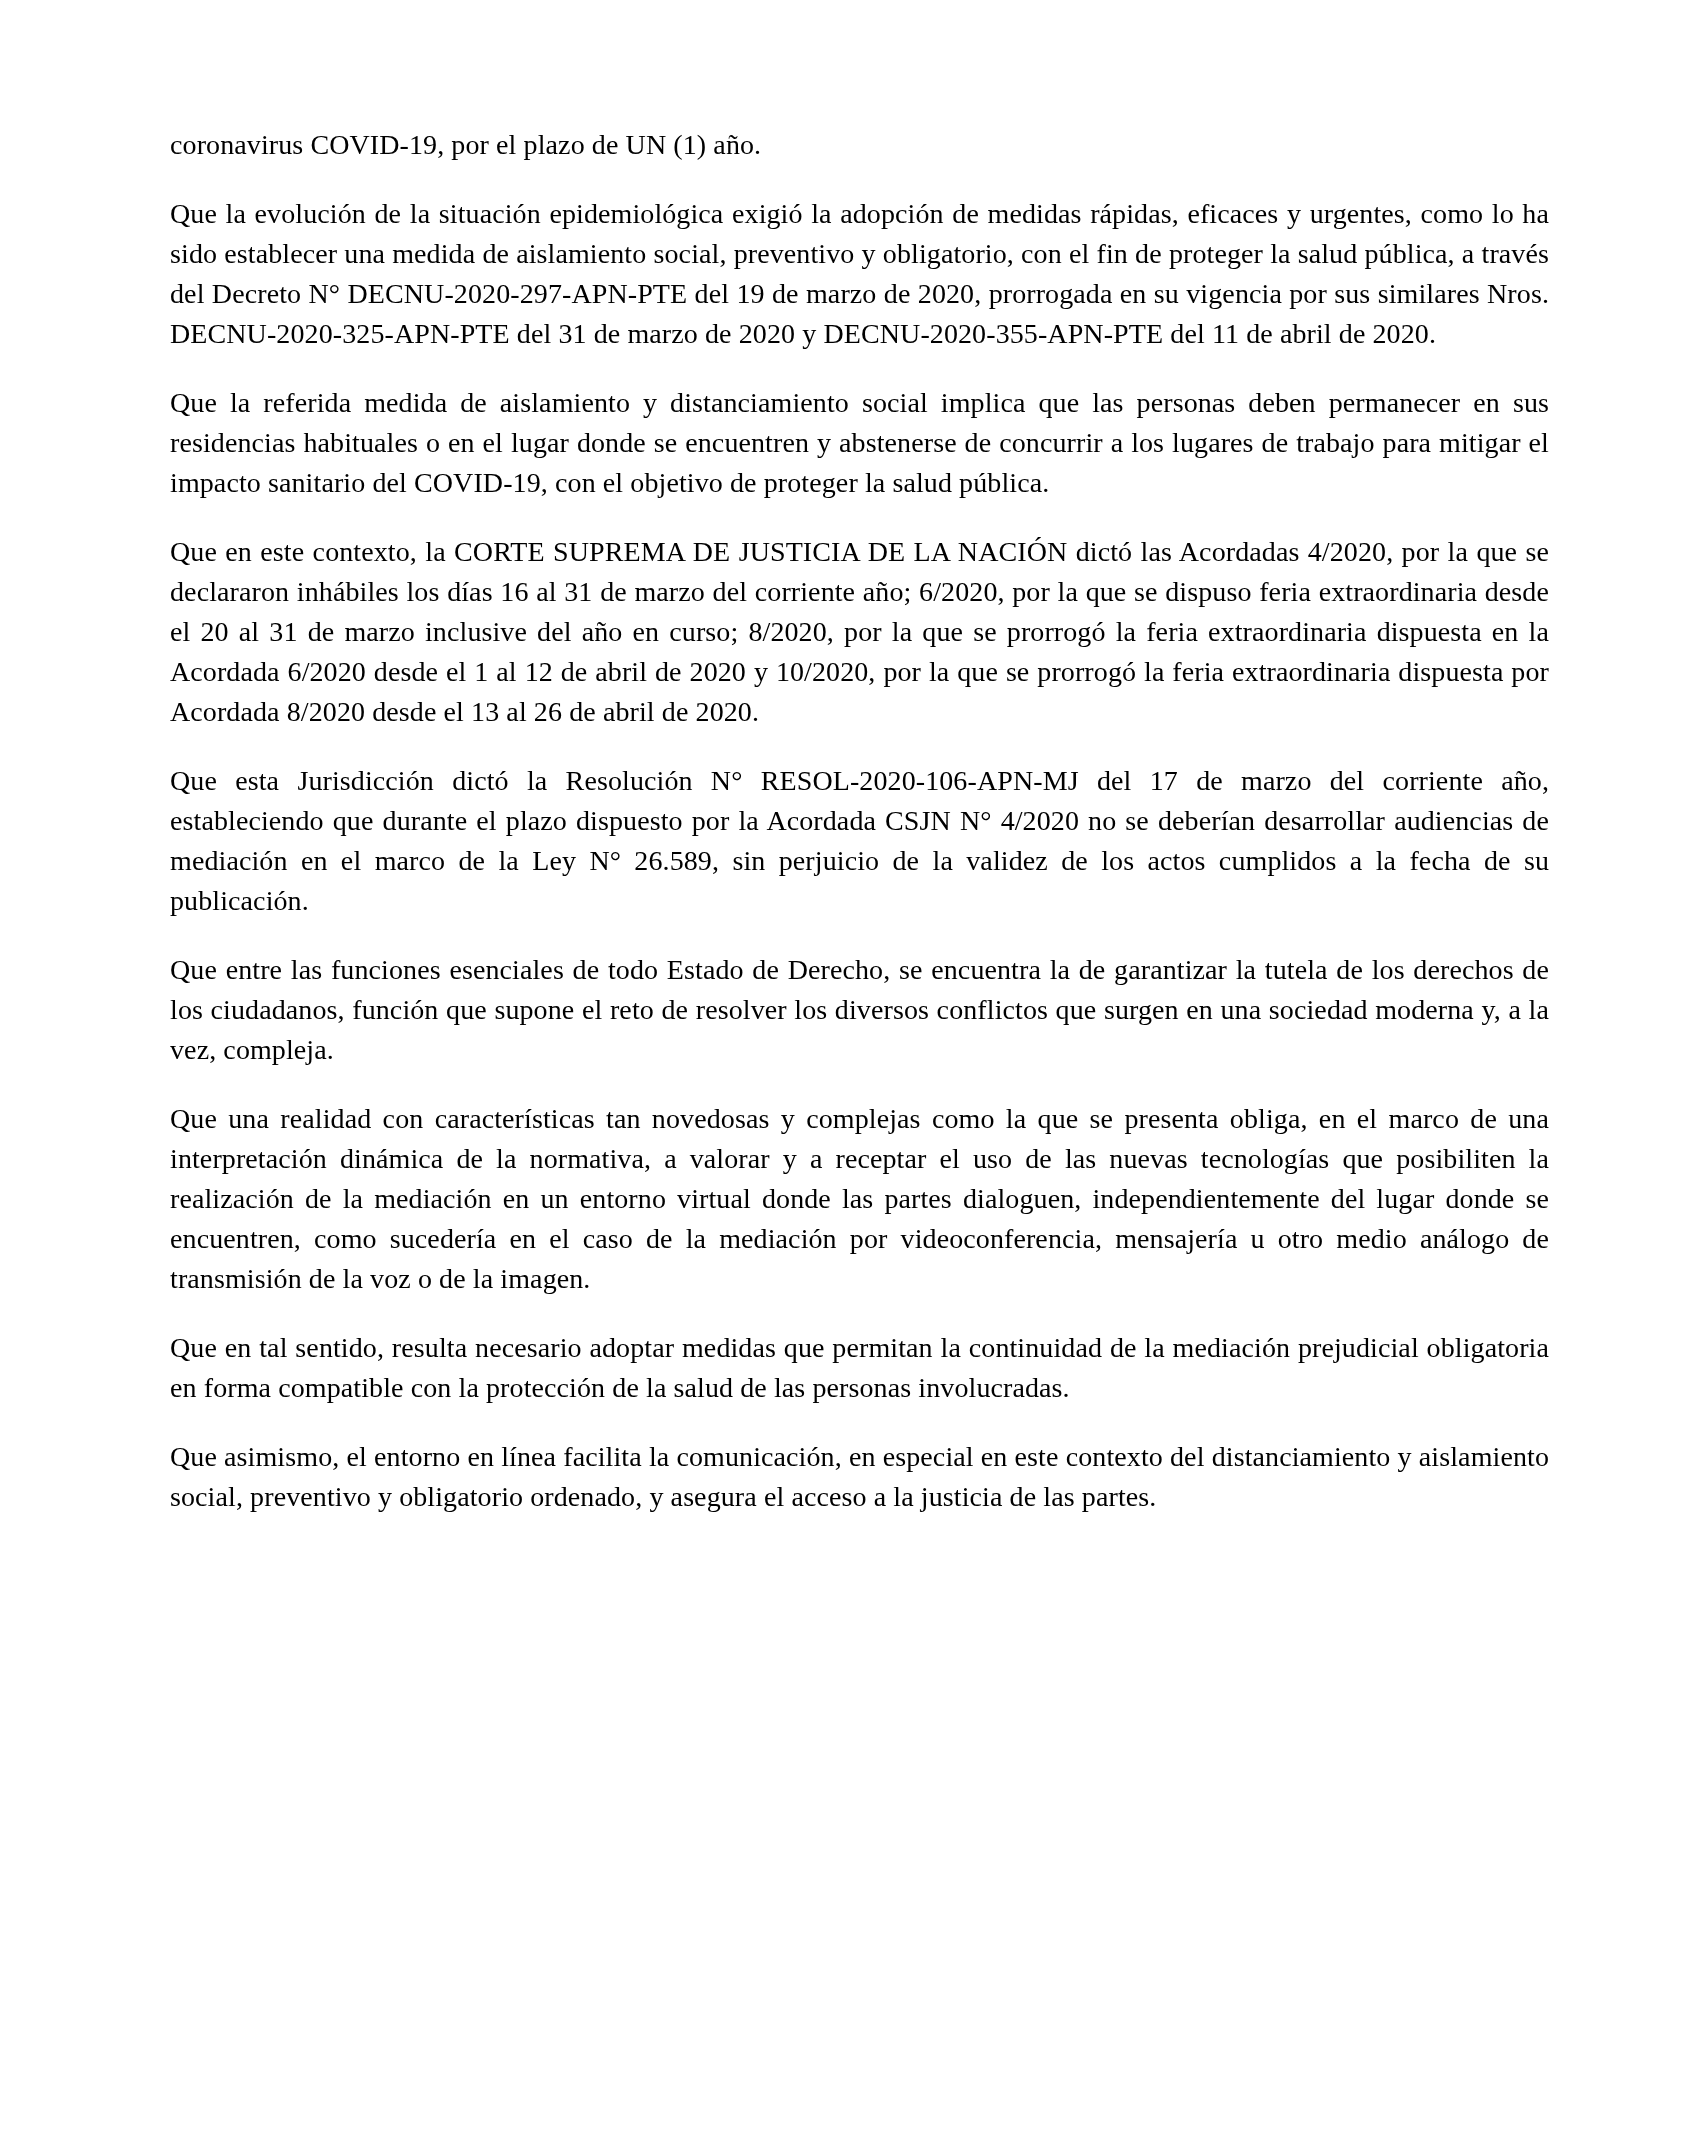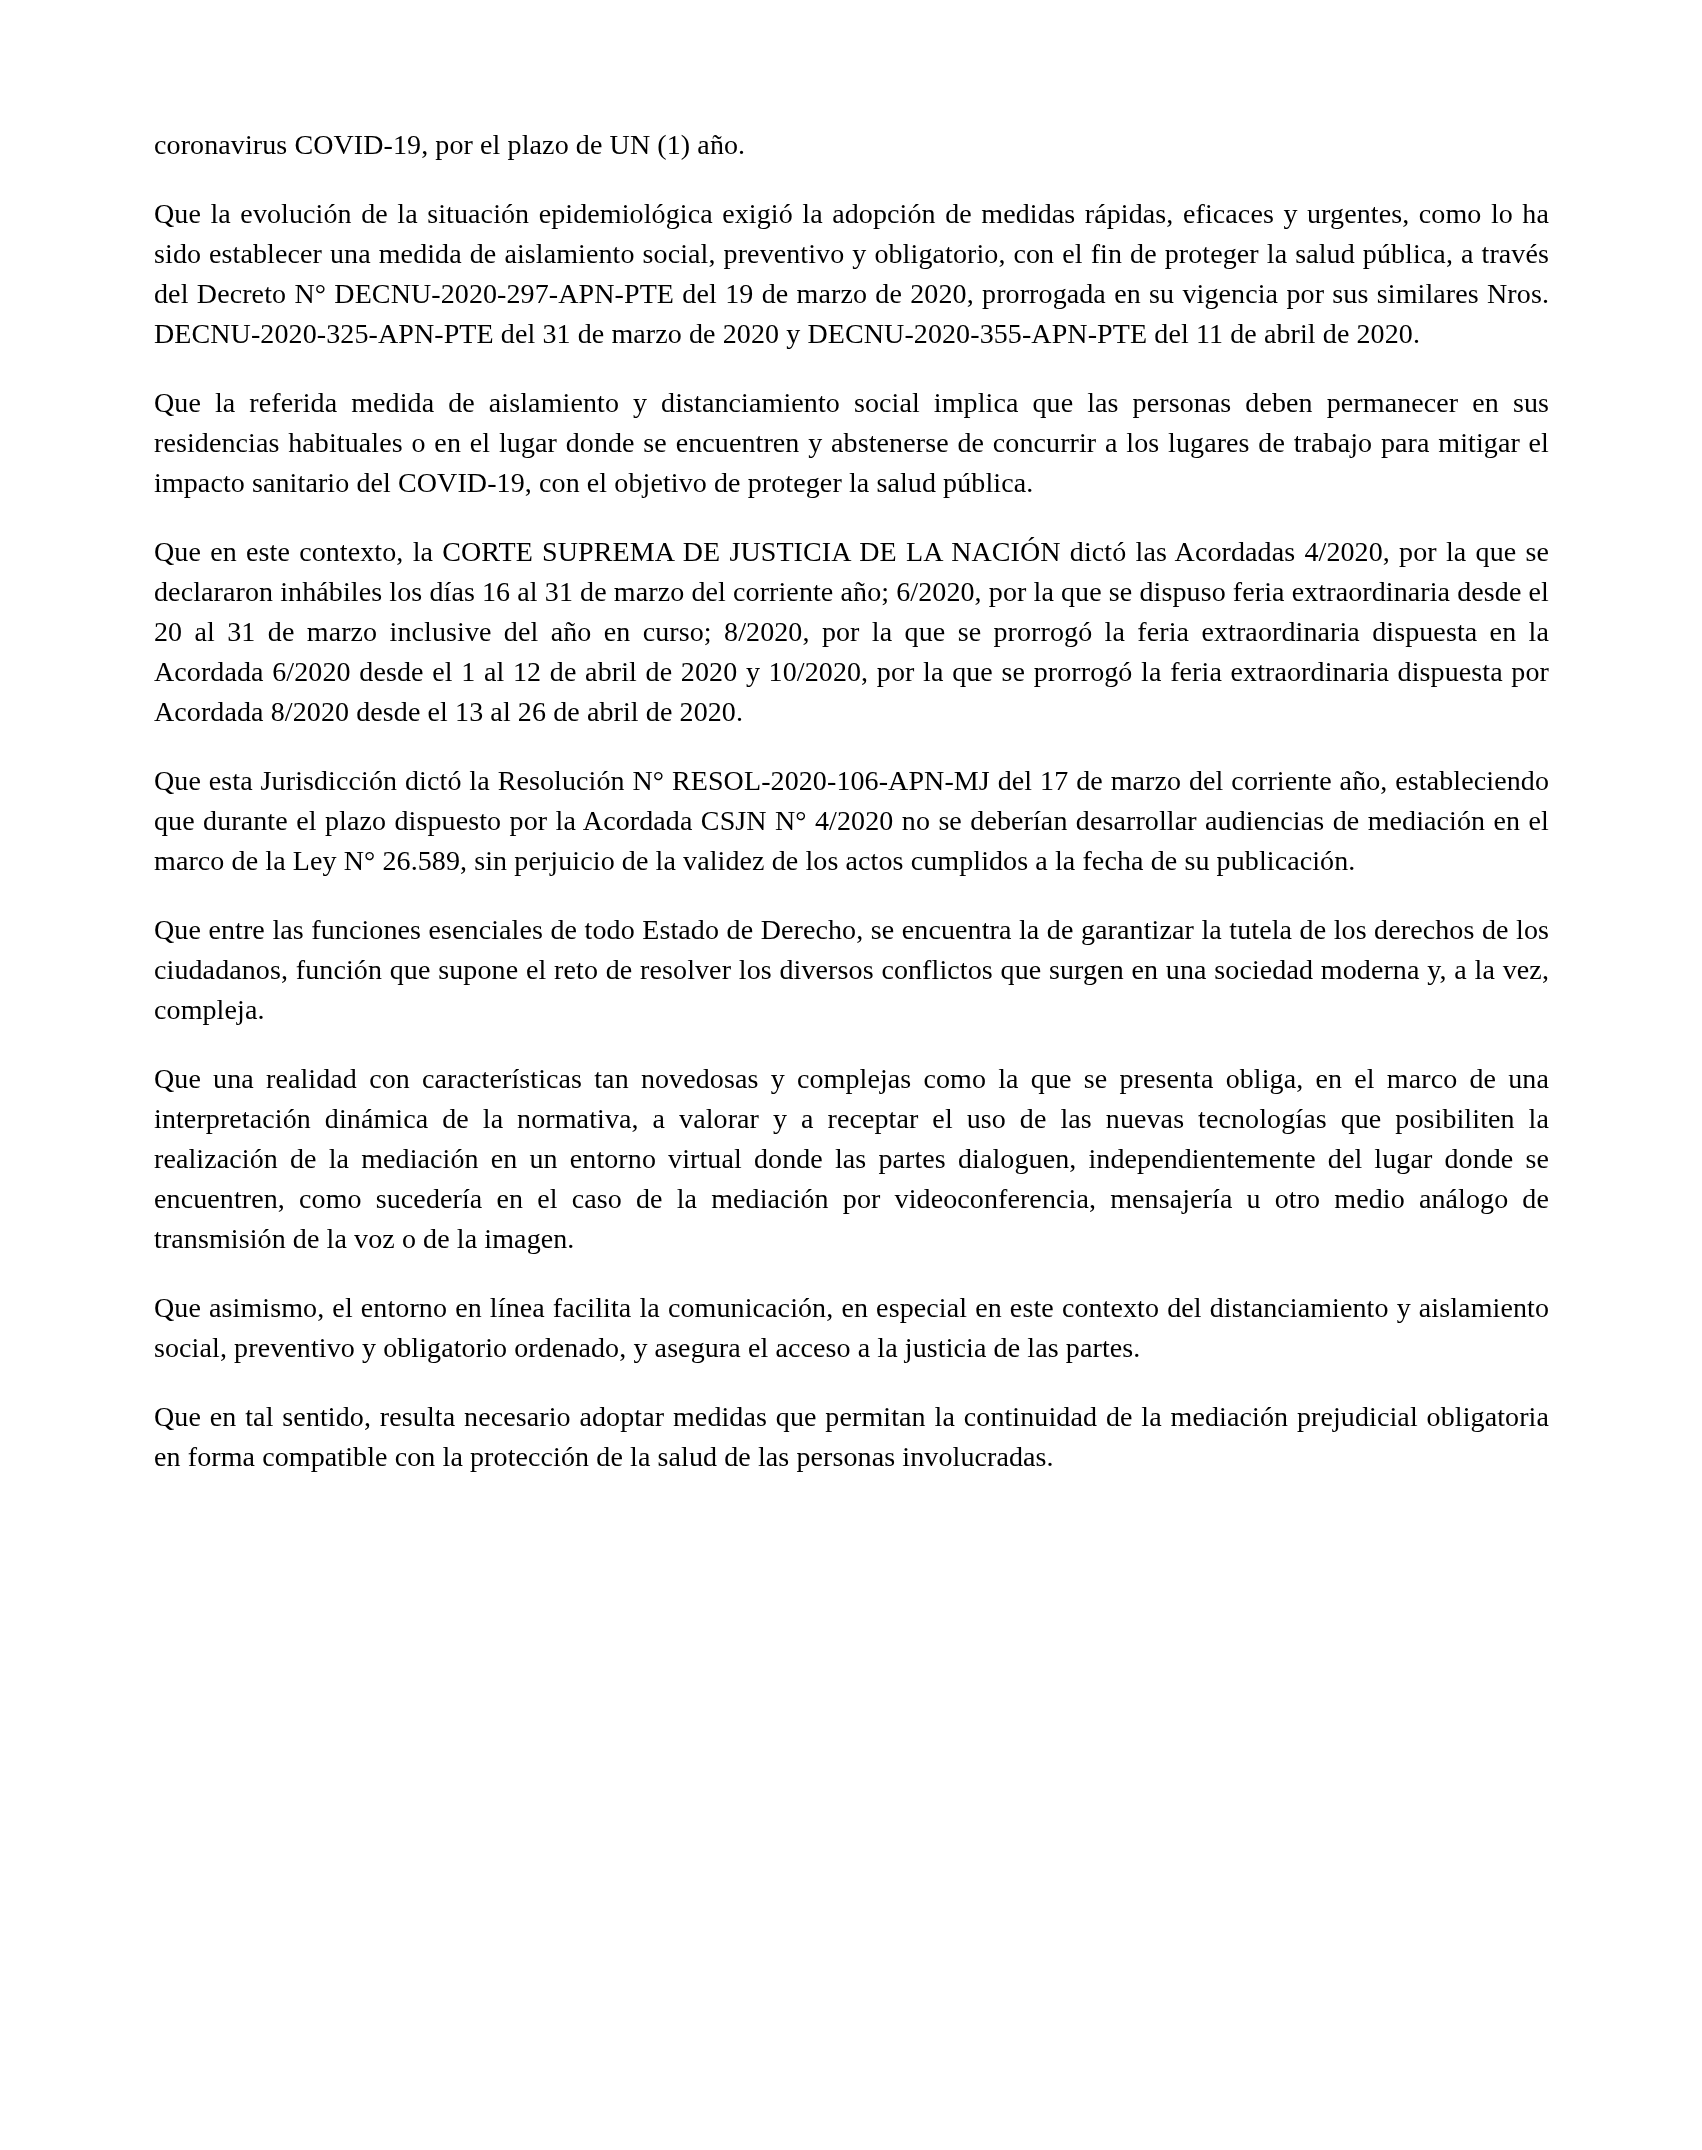--- a/index.html
+++ b/index.html
@@ -15,21 +15,21 @@
     color: #000000;
   }
   .page {
     box-sizing: border-box;
     width: 1703px;
     min-height: 2151px;
     padding: 125px 154px 78px 154px;
     background: #ffffff;
   }
   .doc-paragraph {
-    margin: 0 0 29px 0;
+    margin: 0 0 29px 16px;
     font-size: 28px;
     line-height: 40px;
     text-align: justify;
     text-justify: inter-word;
     letter-spacing: 0.1px;
   }
   .doc-paragraph:last-child {
     margin-bottom: 0;
   }
 </style>
@@ -37,16 +37,16 @@
 <body>
 
 <div class="page">
   <p class="doc-paragraph">coronavirus COVID-19, por el plazo de UN (1) año.</p>
   <p class="doc-paragraph">Que la evolución de la situación epidemiológica exigió la adopción de medidas rápidas, eficaces y urgentes, como lo ha sido establecer una medida de aislamiento social, preventivo y obligatorio, con el fin de proteger la salud pública, a través del Decreto N° DECNU-2020-297-APN-PTE del 19 de marzo de 2020, prorrogada en su vigencia por sus similares Nros. DECNU-2020-325-APN-PTE del 31 de marzo de 2020 y DECNU-2020-355-APN-PTE del 11 de abril de 2020.</p>
   <p class="doc-paragraph">Que la referida medida de aislamiento y distanciamiento social implica que las personas deben permanecer en sus residencias habituales o en el lugar donde se encuentren y abstenerse de concurrir a los lugares de trabajo para mitigar el impacto sanitario del COVID-19, con el objetivo de proteger la salud pública.</p>
   <p class="doc-paragraph">Que en este contexto, la CORTE SUPREMA DE JUSTICIA DE LA NACIÓN dictó las Acordadas 4/2020, por la que se declararon inhábiles los días 16 al 31 de marzo del corriente año; 6/2020, por la que se dispuso feria extraordinaria desde el 20 al 31 de marzo inclusive del año en curso; 8/2020, por la que se prorrogó la feria extraordinaria dispuesta en la Acordada 6/2020 desde el 1 al 12 de abril de 2020 y 10/2020, por la que se prorrogó la feria extraordinaria dispuesta por Acordada 8/2020 desde el 13 al 26 de abril de 2020.</p>
   <p class="doc-paragraph">Que esta Jurisdicción dictó la Resolución N° RESOL-2020-106-APN-MJ del 17 de marzo del corriente año, estableciendo que durante el plazo dispuesto por la Acordada CSJN N° 4/2020 no se deberían desarrollar audiencias de mediación en el marco de la Ley N° 26.589, sin perjuicio de la validez de los actos cumplidos a la fecha de su publicación.</p>
   <p class="doc-paragraph">Que entre las funciones esenciales de todo Estado de Derecho, se encuentra la de garantizar la tutela de los derechos de los ciudadanos, función que supone el reto de resolver los diversos conflictos que surgen en una sociedad moderna y, a la vez, compleja.</p>
   <p class="doc-paragraph">Que una realidad con características tan novedosas y complejas como la que se presenta obliga, en el marco de una interpretación dinámica de la normativa, a valorar y a receptar el uso de las nuevas tecnologías que posibiliten la realización de la mediación en un entorno virtual donde las partes dialoguen, independientemente del lugar donde se encuentren, como sucedería en el caso de la mediación por videoconferencia, mensajería u otro medio análogo de transmisión de la voz o de la imagen.</p>
+  <p class="doc-paragraph">Que en tal sentido, resulta necesario adoptar medidas que permitan la continuidad de la mediación prejudicial obligatoria en forma compatible con la protección de la salud de las personas involucradas.</p>
   <p class="doc-paragraph">Que asimismo, el entorno en línea facilita la comunicación, en especial en este contexto del distanciamiento y aislamiento social, preventivo y obligatorio ordenado, y asegura el acceso a la justicia de las partes.</p>
-  <p class="doc-paragraph">Que en tal sentido, resulta necesario adoptar medidas que permitan la continuidad de la mediación prejudicial obligatoria en forma compatible con la protección de la salud de las personas involucradas.</p>
 </div>
 
 
 </body></html>

